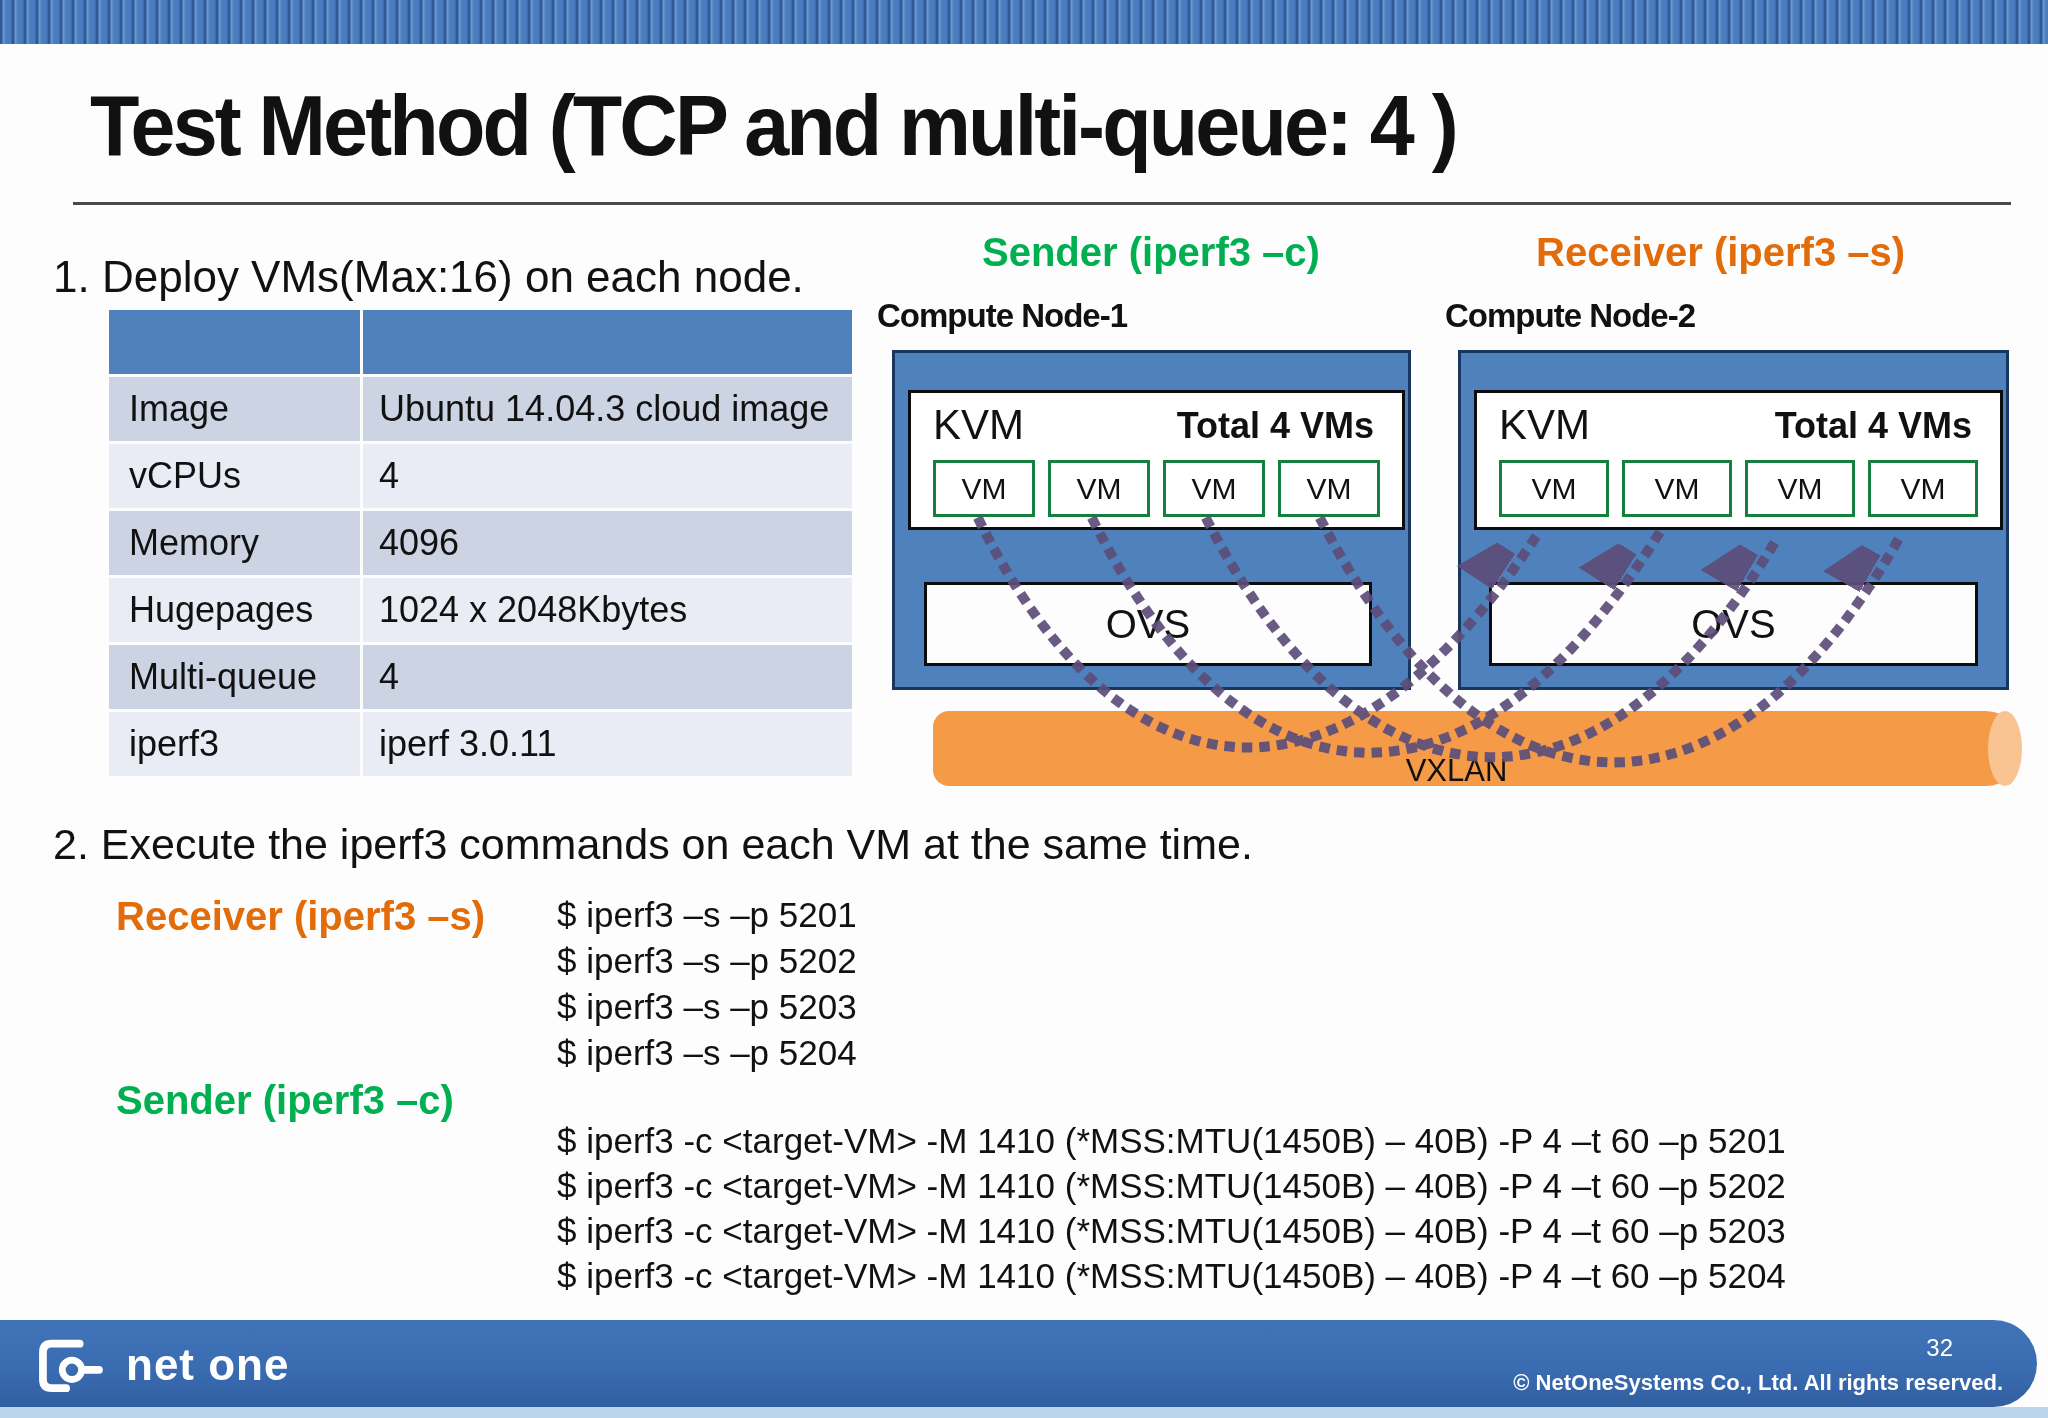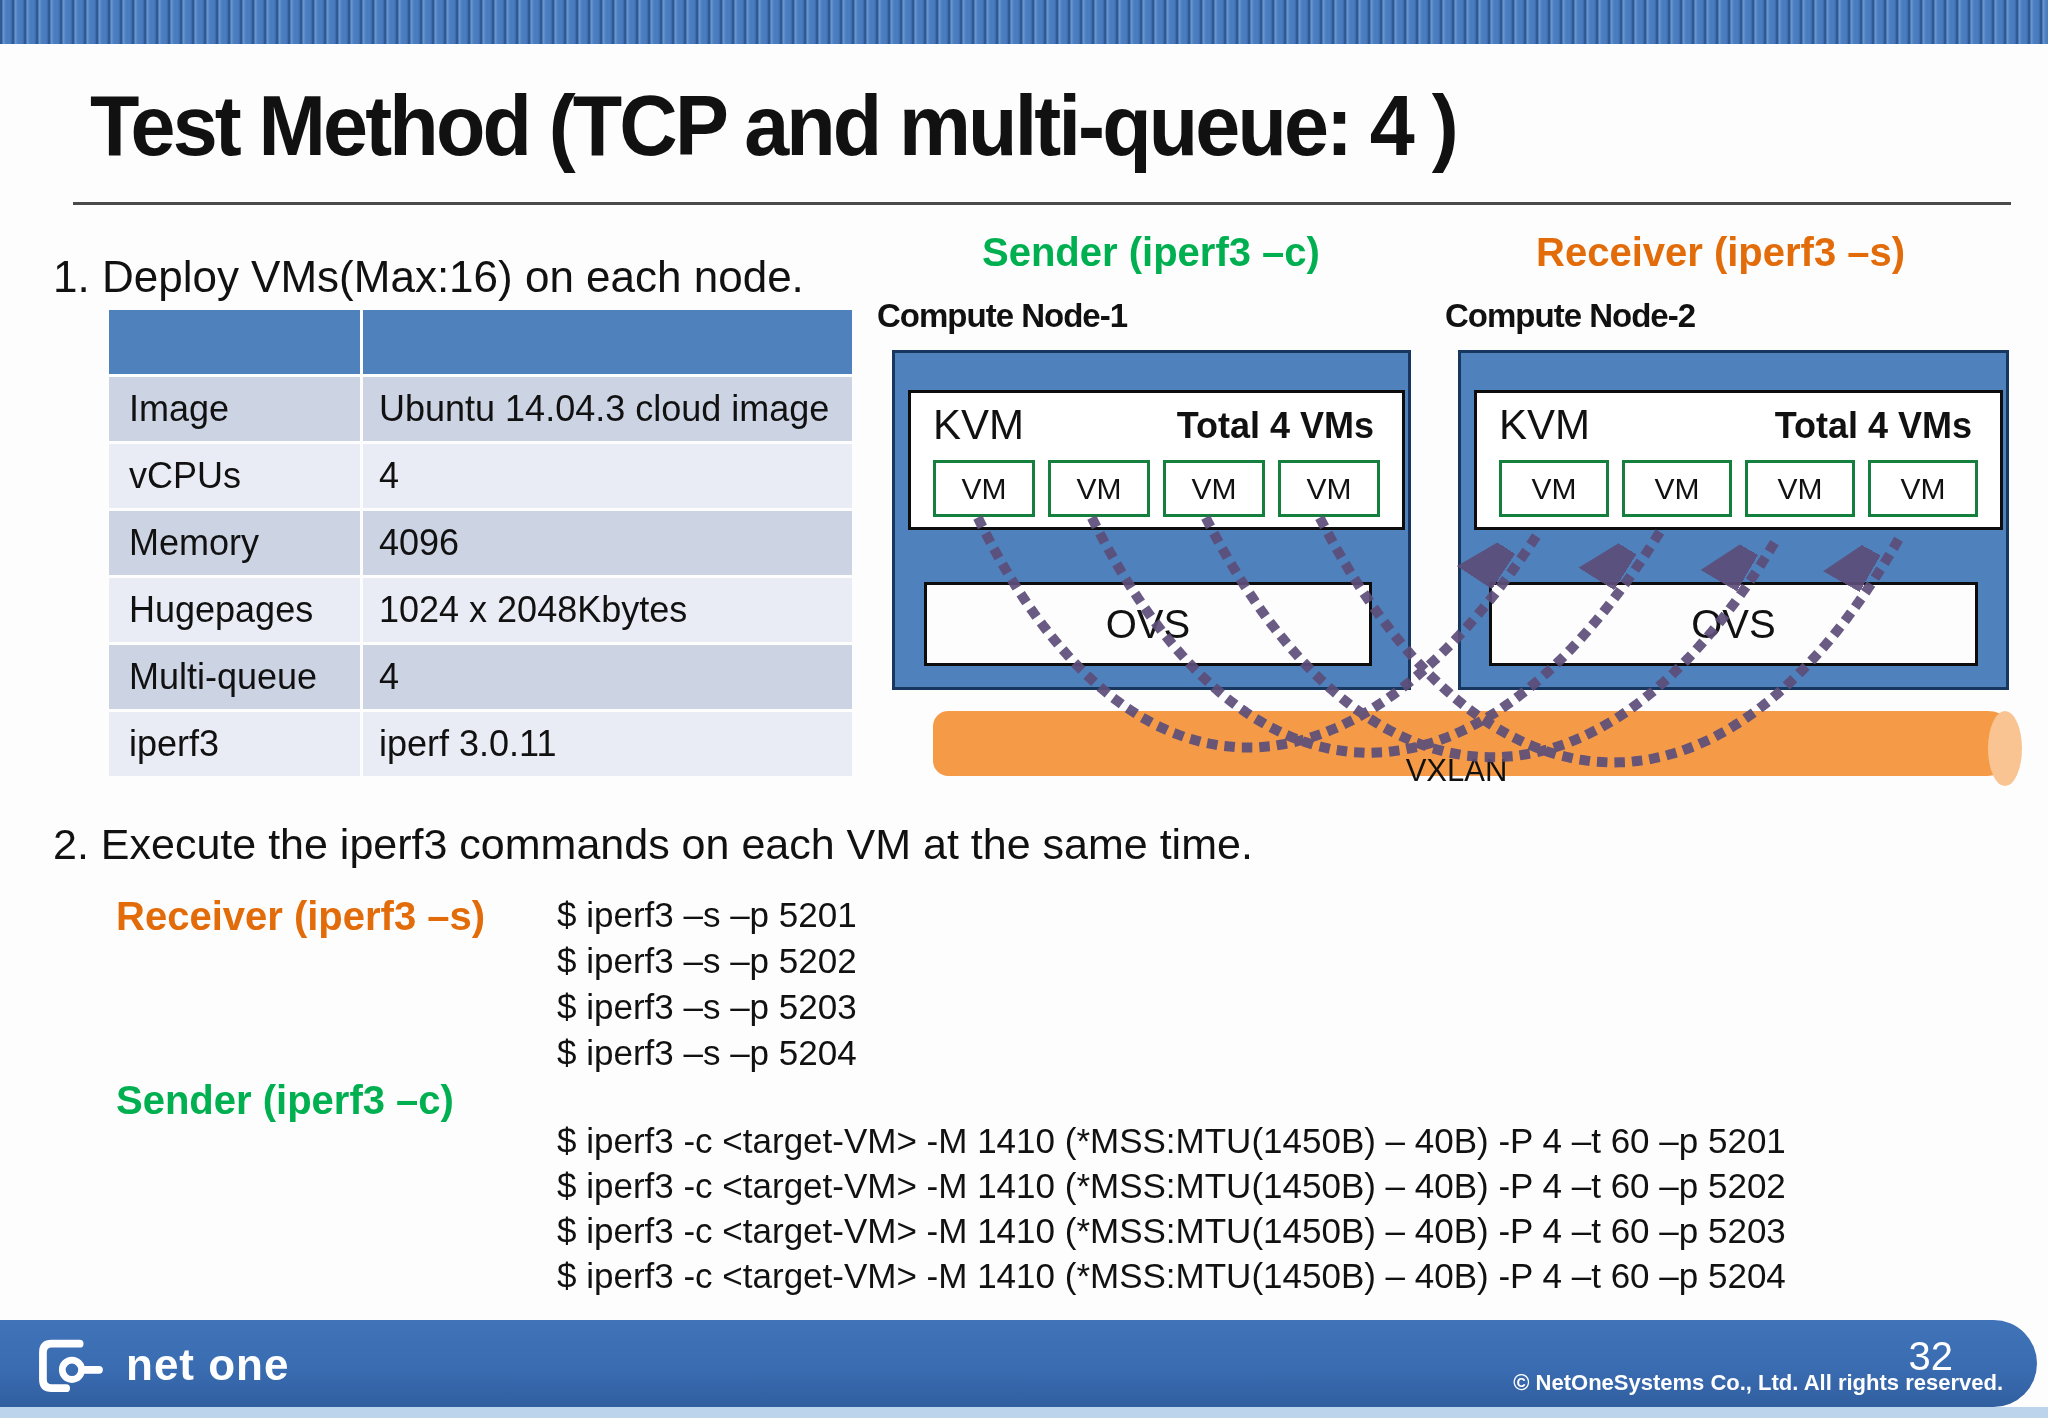--- a/index.html
+++ b/index.html
@@ -48,21 +48,21 @@
   .total-label{font-size:36px;font-weight:bold;padding-top:4px;}
   .vm-row{position:absolute;left:22px;right:22px;bottom:10px;display:flex;gap:13px;}
   .vm-box{flex:1;height:51px;border:3px solid #15803d;background:#fff;
           display:flex;align-items:center;justify-content:center;font-size:30px;}
   .ovs-box{position:absolute;top:229px;height:84px;background:#fdfdfd;border:3px solid #0d0d0d;
            box-sizing:border-box;display:flex;align-items:center;justify-content:center;font-size:40px;}
   .node1 .ovs-box{left:29px;width:448px;}
   .node2 .ovs-box{left:28px;width:489px;}
 
   
-  .vxlan{position:absolute;left:933px;top:711px;width:1087px;height:65px;background:#f59b48;
+  .vxlan{position:absolute;left:933px;top:711px;width:1087px;height:75px;background:#f59b48;
          border-radius:16px 34px 34px 16px;}
   .vxlan:after{content:"";position:absolute;right:-2px;top:0;width:34px;height:75px;
          background:#f9c492;border-radius:50%;}
   .vxlan-label{position:absolute;left:0;right:40px;top:42px;text-align:center;font-size:31px;color:#111;}
 
   
   .flow-svg{position:absolute;left:0;top:0;width:2048px;height:1418px;z-index:5;pointer-events:none;}
 
   
   .cmd-label{position:absolute;left:116px;font-size:40px;font-weight:bold;white-space:nowrap;}
@@ -72,21 +72,21 @@
   .cmd-receiver{top:892px;}
   .cmd-sender{top:1118px;line-height:45px;}
 
   
   .footer-bar{position:absolute;left:0;top:1320px;width:2037px;height:87px;
       background:linear-gradient(180deg,#4173b8 0%,#3a6cb2 55%,#315f9f 100%);
       border-radius:0 44px 44px 0;}
   .footer-strip{position:absolute;left:0;bottom:0;width:2048px;height:11px;background:#bcd4ec;}
   .logo{position:absolute;left:34px;top:16px;display:flex;align-items:center;gap:20px;}
   .logo-text{color:#fff;font-size:44px;font-weight:bold;letter-spacing:1px;}
-  .page-num{position:absolute;right:84px;top:14px;color:#fff;font-size:40px;}
+  .page-num{position:absolute;right:84px;top:14px;color:#fff;font-size:24px;}
   .copyright{position:absolute;right:34px;top:50px;color:#fff;font-size:22px;font-weight:bold;white-space:nowrap;}
 </style>
 </head>
 <body>
 
 <div class="slide">
 
   <div class="top-stripes"></div>
 
   <div class="title">Test Method (TCP and multi-queue: 4 )</div>

